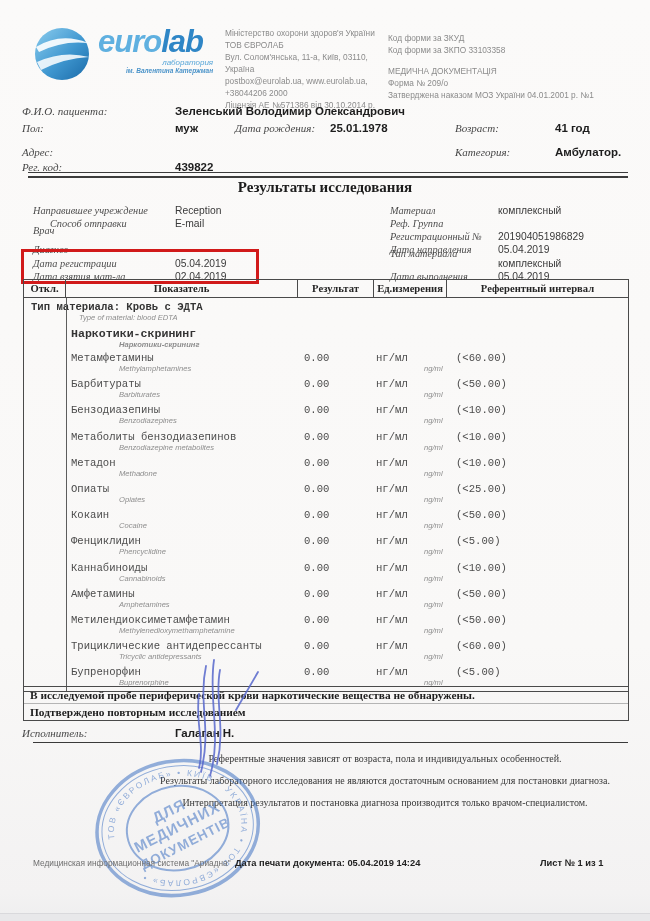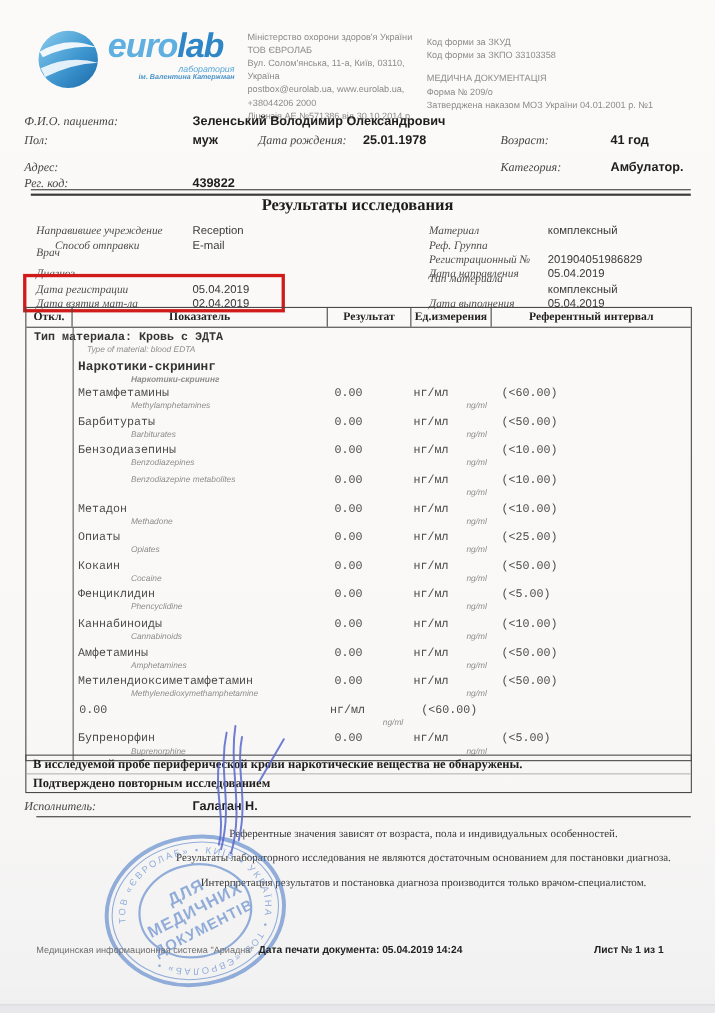--- a/index.html
+++ b/index.html
@@ -226,20 +226,21 @@
       <div class="c-unit">
         <div class="mono">нг/мл</div>
         <div class="mono-en">ng/ml</div>
       </div>
       <div class="c-ref mono">(&lt;10.00)</div>
     </div>
 
     <div class="drow">
       <div class="c-otkl"></div>
       <div class="c-name">
+        <div class="mono">Метаболиты бензодиазепинов</div>
         <div class="mono-en">Benzodiazepine metabolites</div>
       </div>
       <div class="c-res mono">0.00</div>
       <div class="c-unit">
         <div class="mono">нг/мл</div>
         <div class="mono-en">ng/ml</div>
       </div>
       <div class="c-ref mono">(&lt;10.00)</div>
     </div>
 
@@ -336,20 +337,24 @@
       <div class="c-res mono">0.00</div>
       <div class="c-unit">
         <div class="mono">нг/мл</div>
         <div class="mono-en">ng/ml</div>
       </div>
       <div class="c-ref mono">(&lt;50.00)</div>
     </div>
 
     <div class="drow">
       <div class="c-otkl"></div>
+      <div class="c-name">
+        <div class="mono">Трициклические антидепрессанты</div>
+        <div class="mono-en">Tricyclic antidepressants</div>
+      </div>
       <div class="c-res mono">0.00</div>
       <div class="c-unit">
         <div class="mono">нг/мл</div>
         <div class="mono-en">ng/ml</div>
       </div>
       <div class="c-ref mono">(&lt;60.00)</div>
     </div>
 
     <div class="drow">
       <div class="c-otkl"></div>

